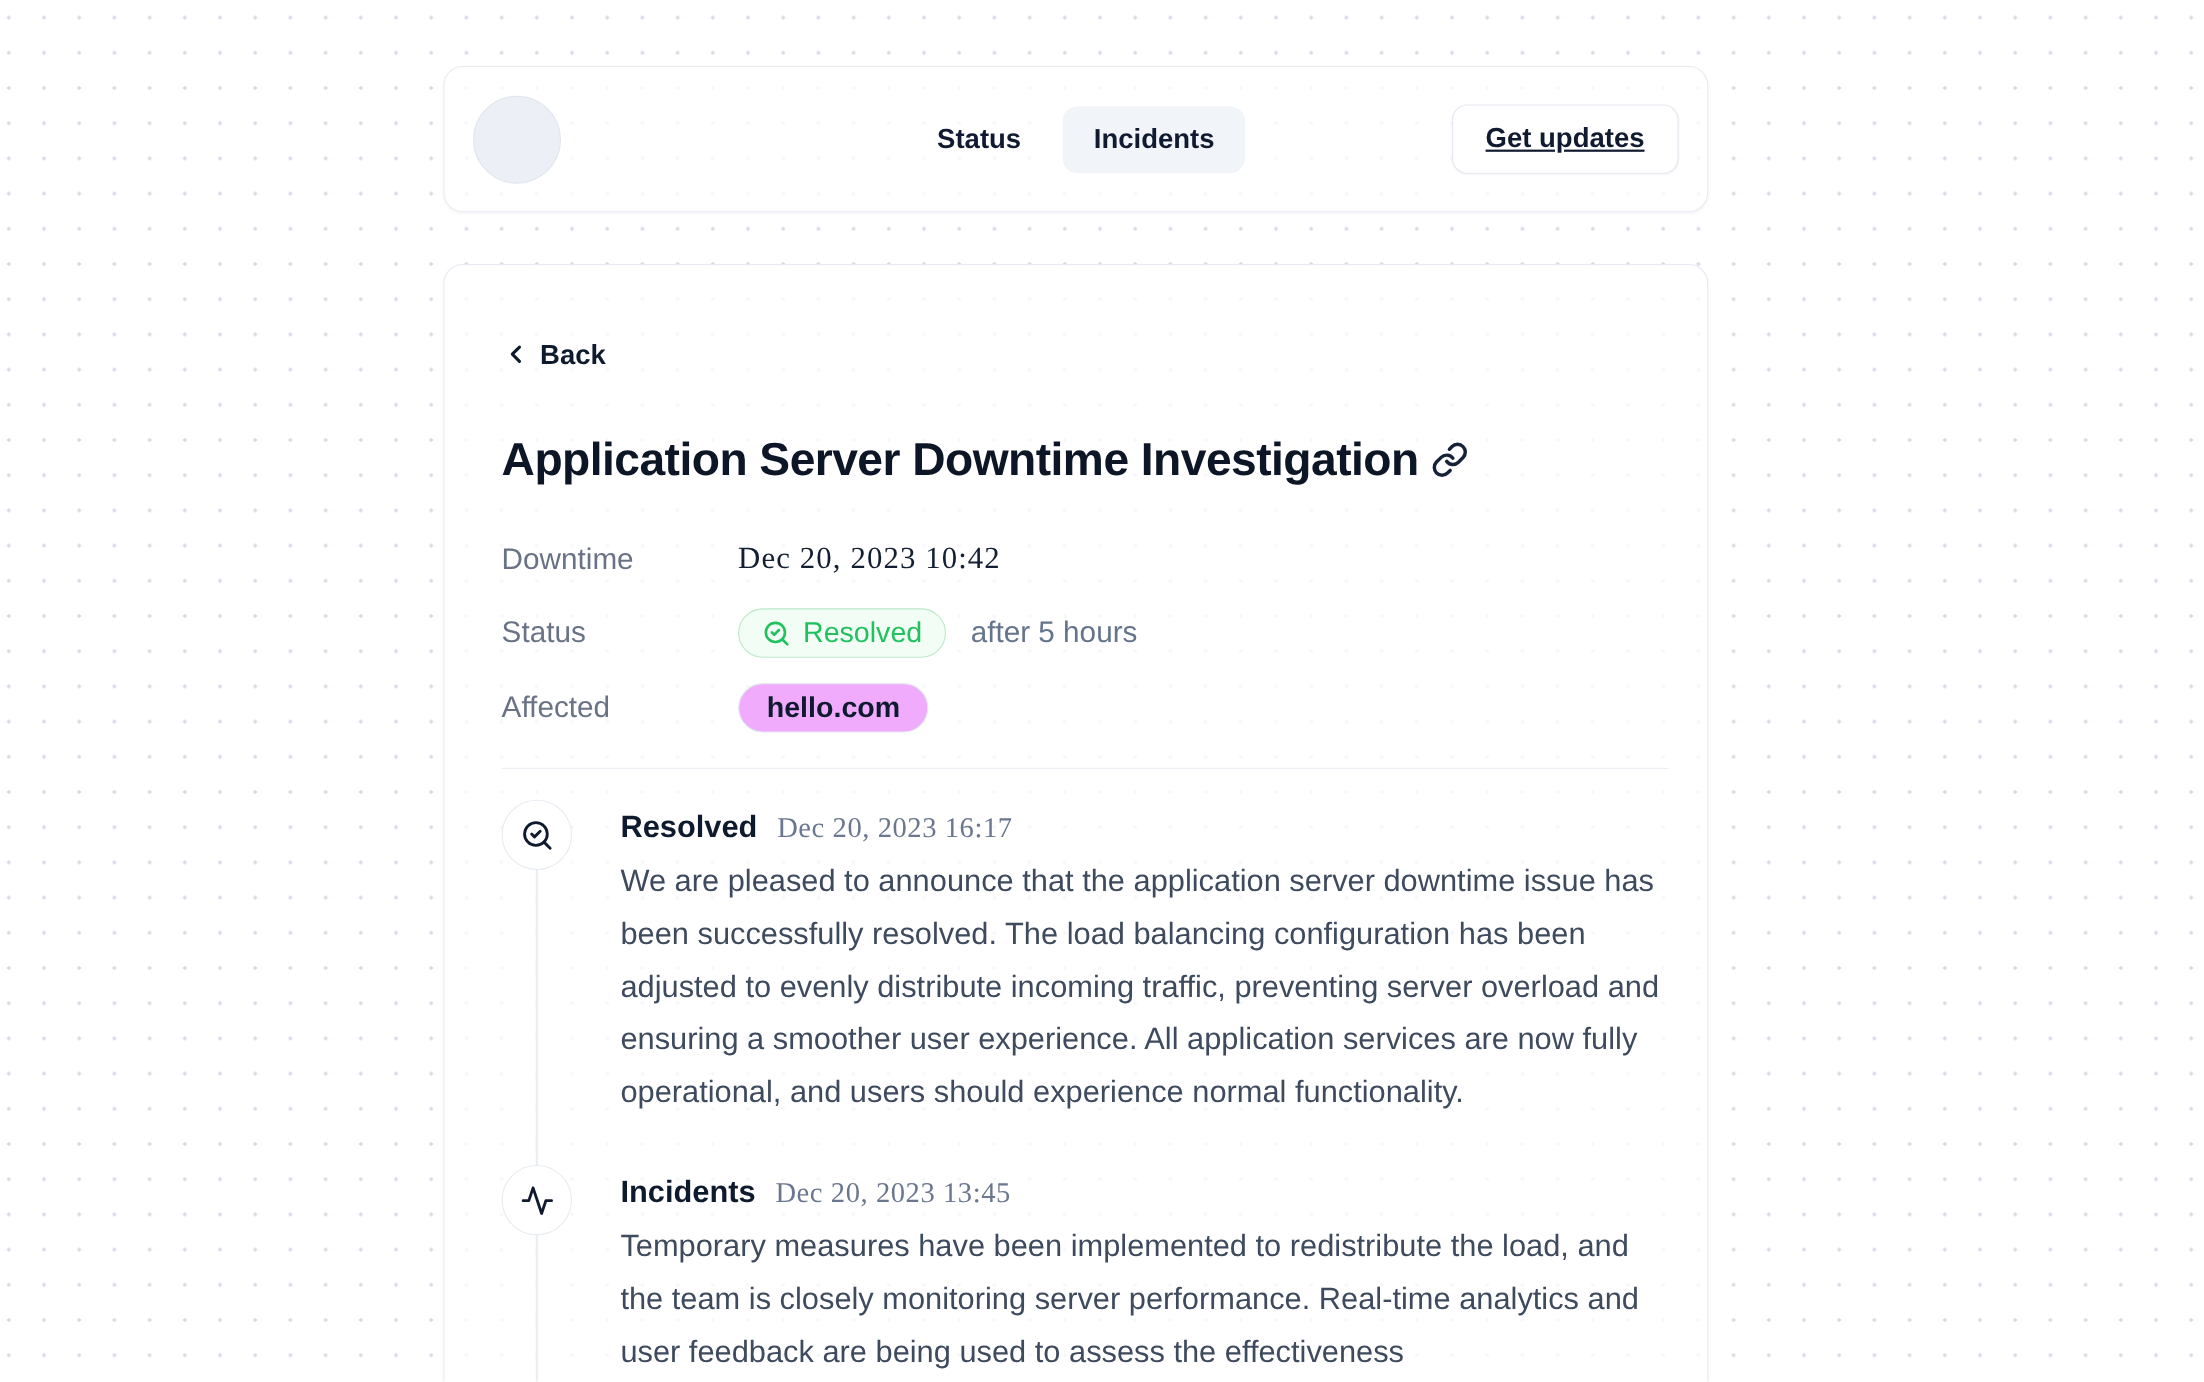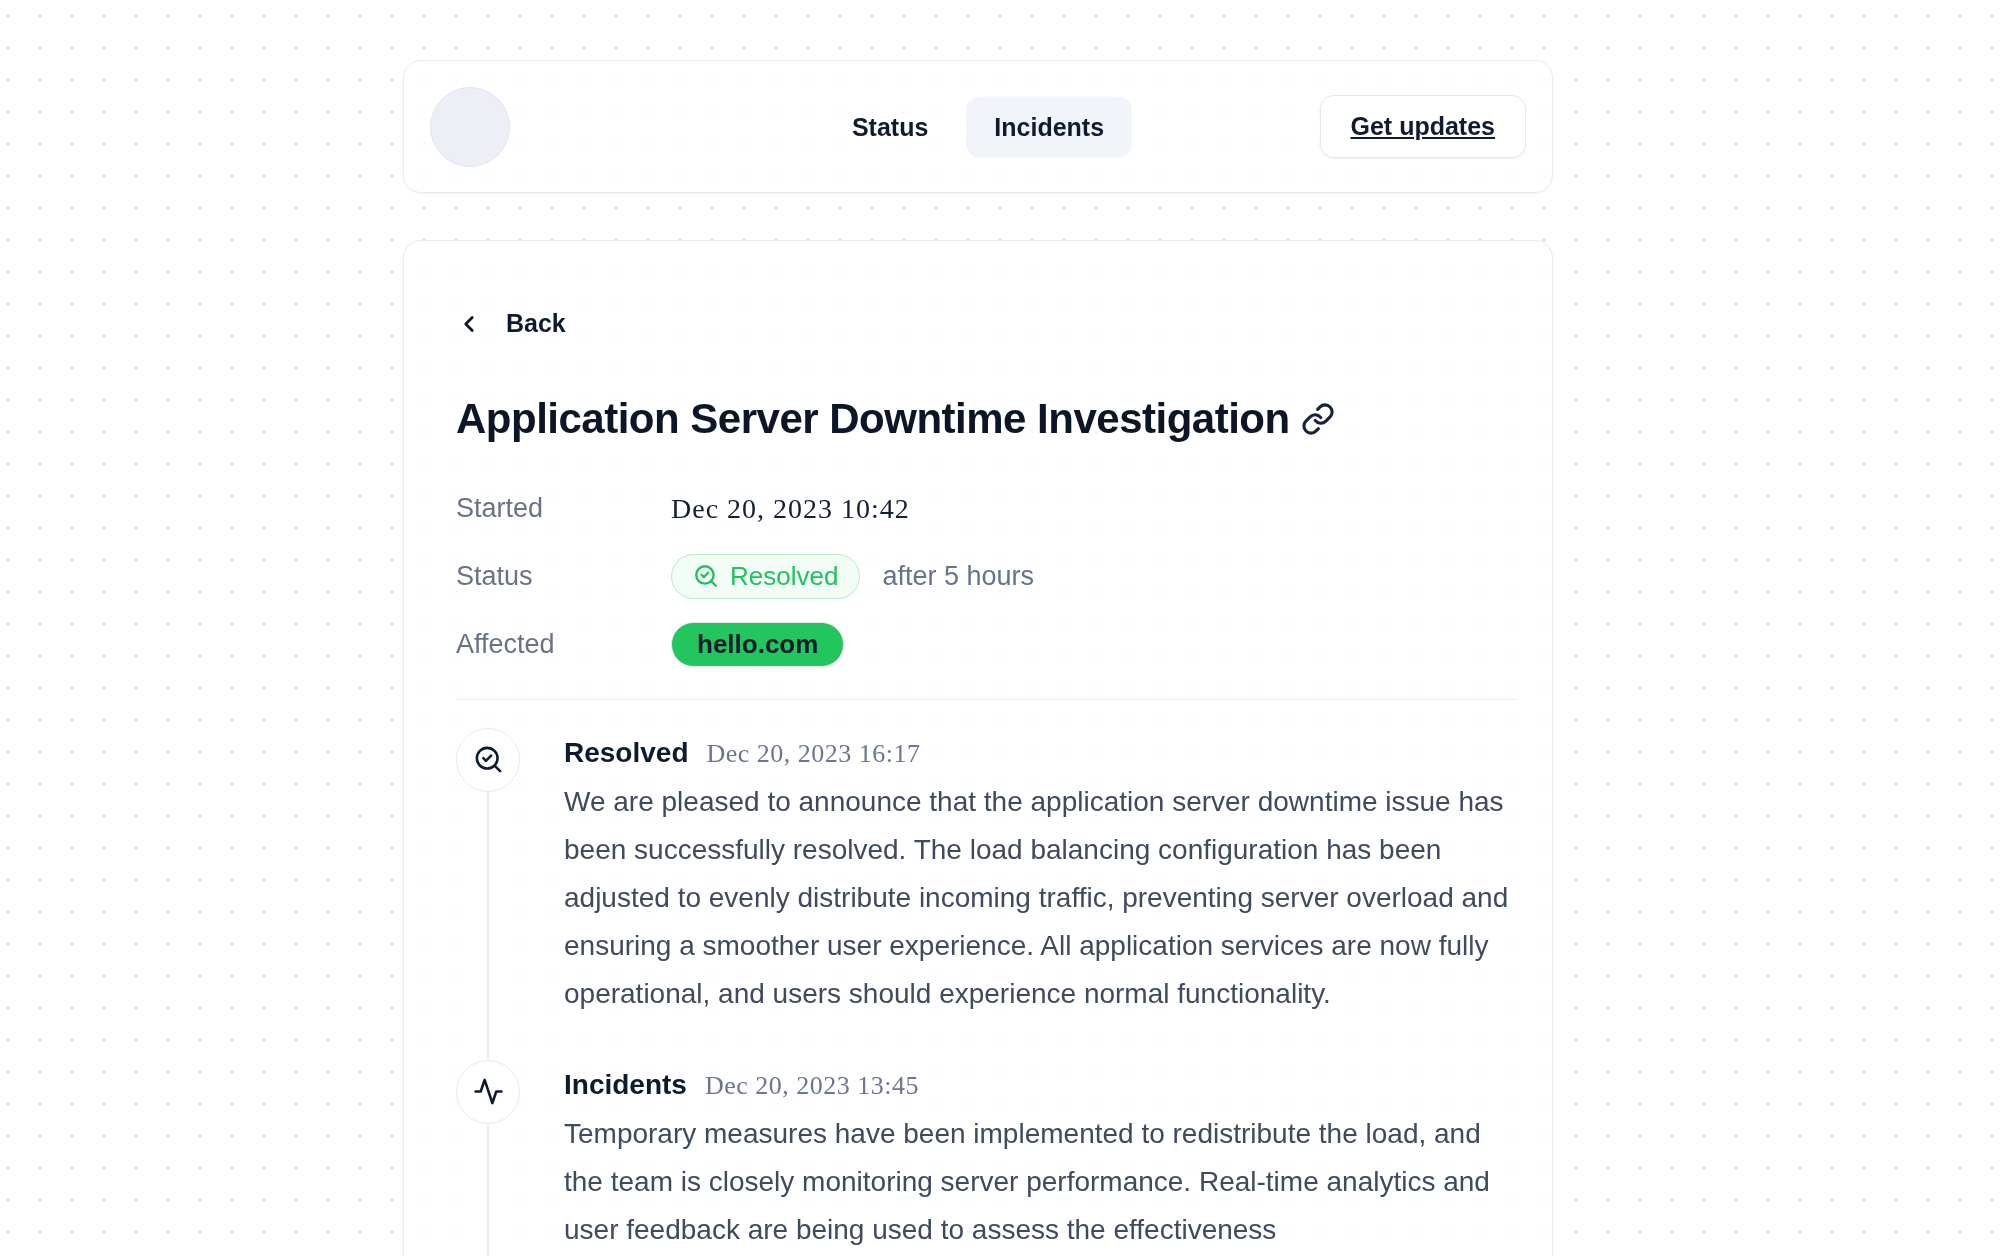--- a/index.html
+++ b/index.html
@@ -48,21 +48,21 @@
 
   
   .main-card {
     margin-top:47px; min-height:1500px;
     border:1px solid #e7eaf2; border-radius:18px;
     background:rgba(255,255,255,.74);
     box-shadow:0 1px 3px rgba(16,24,40,.04);
     padding:68px 36px 120px 52px;
   }
   .back {
-    display:inline-flex; align-items:center; gap:24px;
+    display:inline-flex; gap:9px;
     font-size:25px; font-weight:700; color:#0e1a2e;
     cursor:pointer; background:none; border:none; font-family:inherit;
   }
   .back svg { width:26px; height:26px; }
 
   .title-row { margin-top:54px; display:flex; align-items:center; gap:11px; }
   .title {
     font-size:42px; font-weight:700; letter-spacing:-0.5px; color:#0d1626;
   }
   .link-icon { width:34px; height:34px; color:#16213a; cursor:pointer; flex:none; }
@@ -77,21 +77,21 @@
     display:inline-flex; align-items:center; gap:11px;
     height:45px; padding:0 21px; border-radius:999px;
     background:#f1fdf5; border:1.5px solid #bce9ca;
     color:#21c15d; font-size:26px; font-weight:500;
   }
   .badge svg { width:26px; height:26px; }
   .status-suffix { margin-left:22px; font-size:27px; color:#64748b; }
   .chip {
     display:inline-flex; align-items:center;
     height:45px; padding:0 25px; border-radius:999px;
-    background:#22c55e; border:1.5px solid #e4e9f1;
+    background:#f0abfc; border:1.5px solid #e4e9f1;
     font-size:26px; font-weight:700; color:#0e1a2e;
   }
 
   .divider { border:none; border-top:1px solid #e9edf3; margin-top:32px; }
 
   
   .timeline { margin-top:28px; position:relative; }
   .tl-line {
     position:absolute; left:31px; top:34px; bottom:-160px;
     width:2px; background:#e9eef5;
@@ -139,21 +139,21 @@
       <h1 class="title">Application Server Downtime Investigation</h1>
       <svg class="link-icon" viewBox="0 0 24 24" fill="none" stroke="currentColor" stroke-width="2.2" stroke-linecap="round" stroke-linejoin="round">
         <path d="M10 13a5 5 0 0 0 7.54.54l3-3a5 5 0 0 0-7.07-7.07l-1.72 1.71"></path>
         <path d="M14 11a5 5 0 0 0-7.54-.54l-3 3a5 5 0 0 0 7.07 7.07l1.71-1.71"></path>
       </svg>
     </div>
 
     <div class="fields">
 
       <div class="field-row">
-        <div class="field-label">Started</div>
+        <div class="field-label">Downtime</div>
         <div class="field-value-mono mono">Dec 20, 2023 10:42</div>
       </div>
 
       <div class="field-row">
         <div class="field-label">Status</div>
         <span class="badge">
           <svg viewBox="0 0 24 24" fill="none" stroke="currentColor" stroke-width="2.2" stroke-linecap="round" stroke-linejoin="round">
             <path d="m8 11 2 2 4-4"></path>
               <circle cx="11" cy="11" r="8"></circle>
               <path d="m21 21-4.3-4.3"></path>

